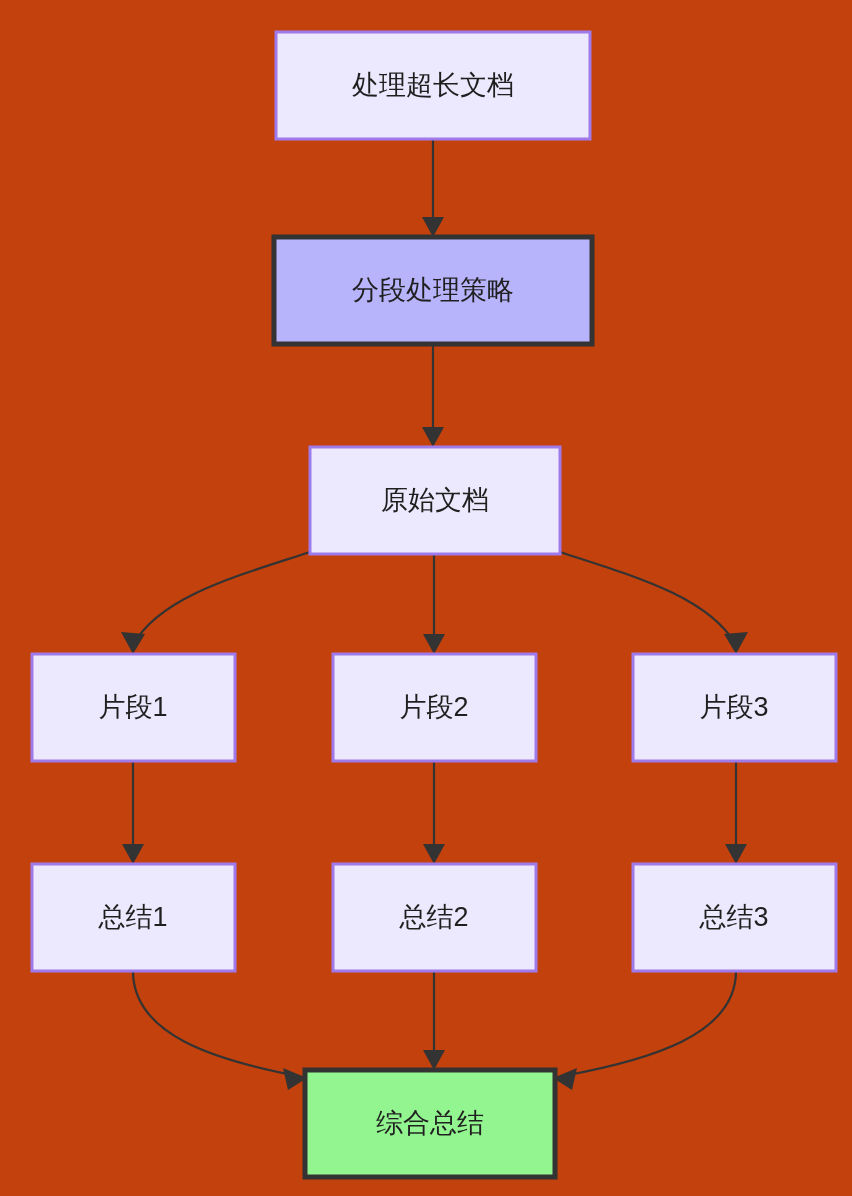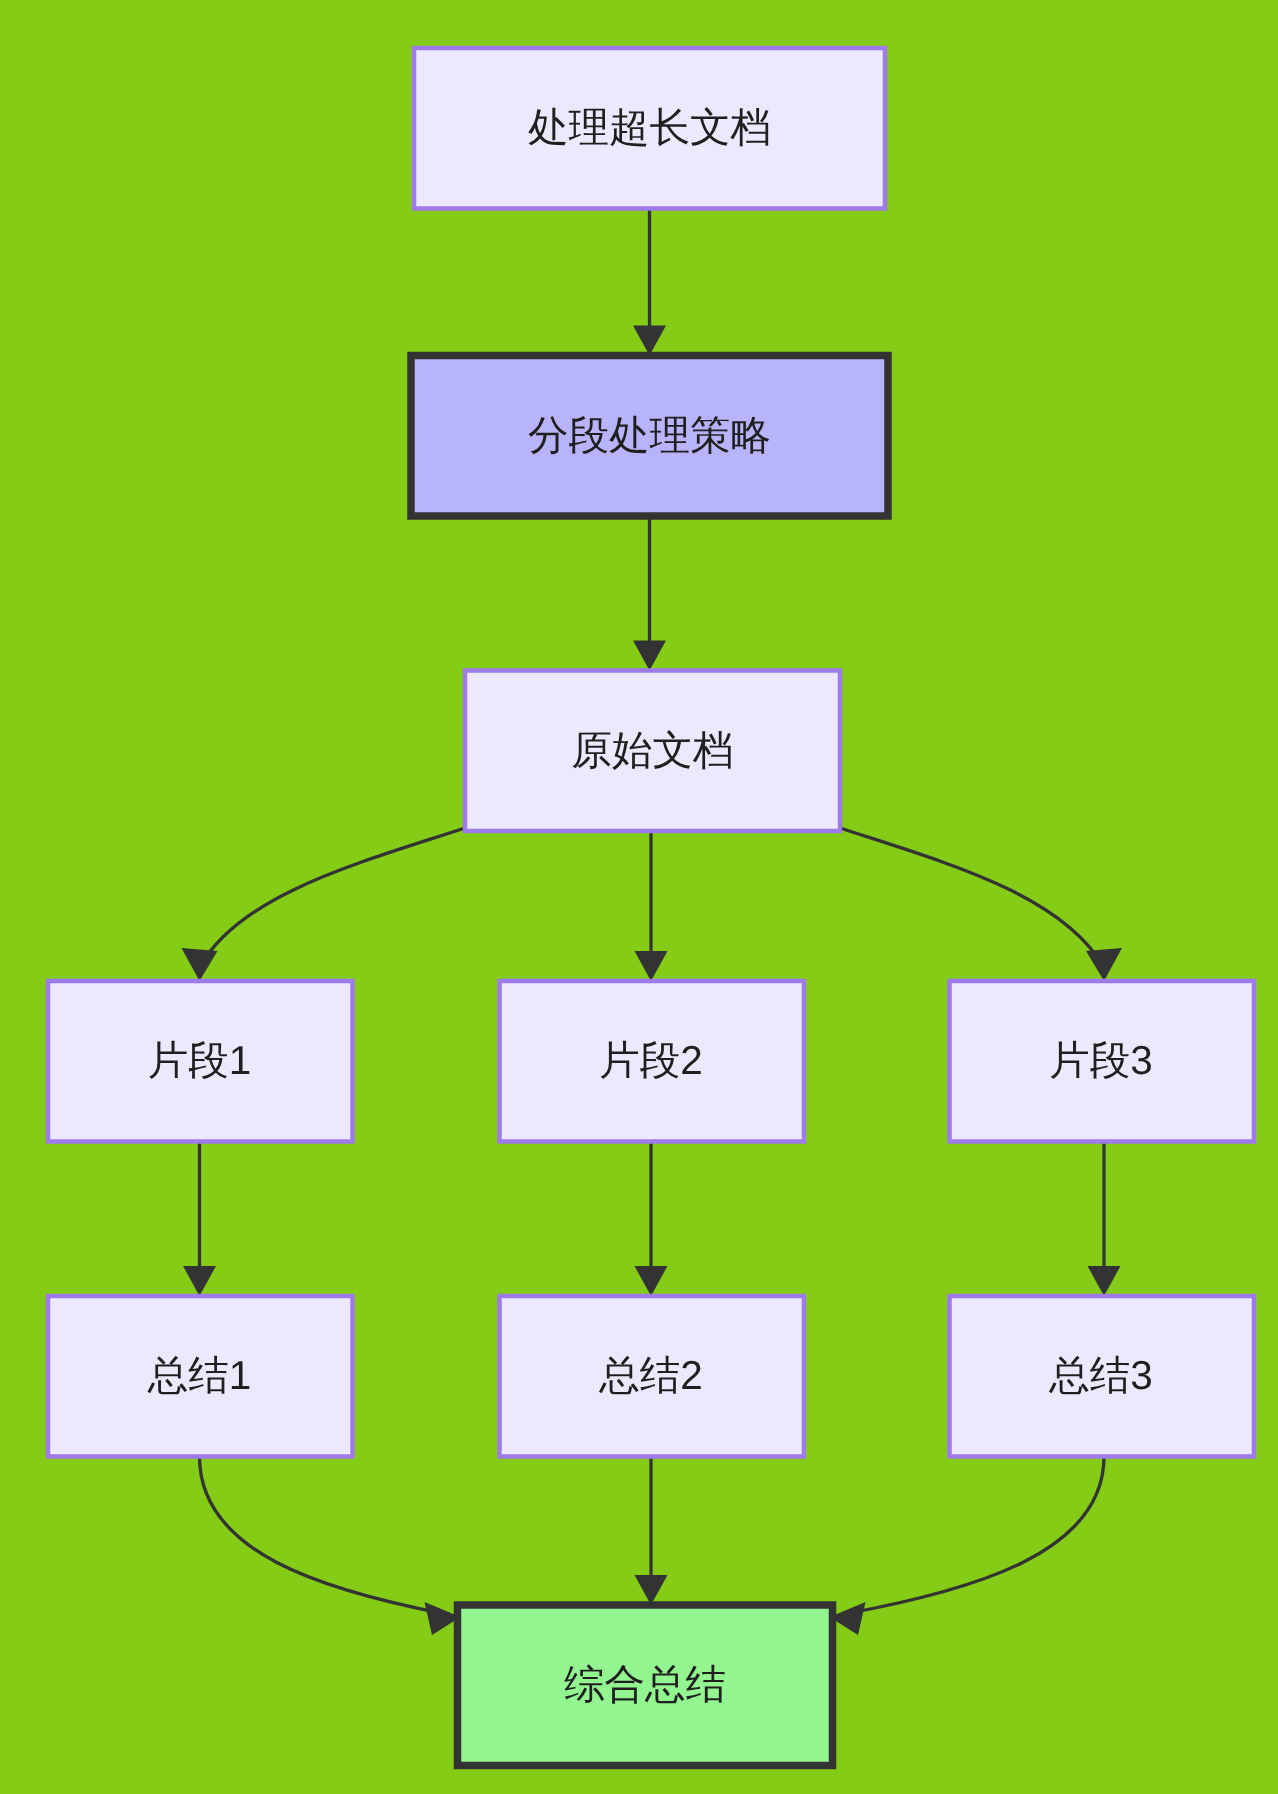--- a/index.html
+++ b/index.html
@@ -10,21 +10,21 @@
   body {
     width: 852px;
     height: 1196px;
     overflow: hidden;
     font-family: "Liberation Sans", "DejaVu Sans", sans-serif;
   }
   #diagram-root {
     position: relative;
     width: 852px;
     height: 1196px;
-    background: #84cc16;
+    background: #c2410c;
   }
   svg.flow {
     position: absolute;
     top: 0;
     left: 0;
     width: 852px;
     height: 1196px;
     display: block;
   }
   .node-rect {

